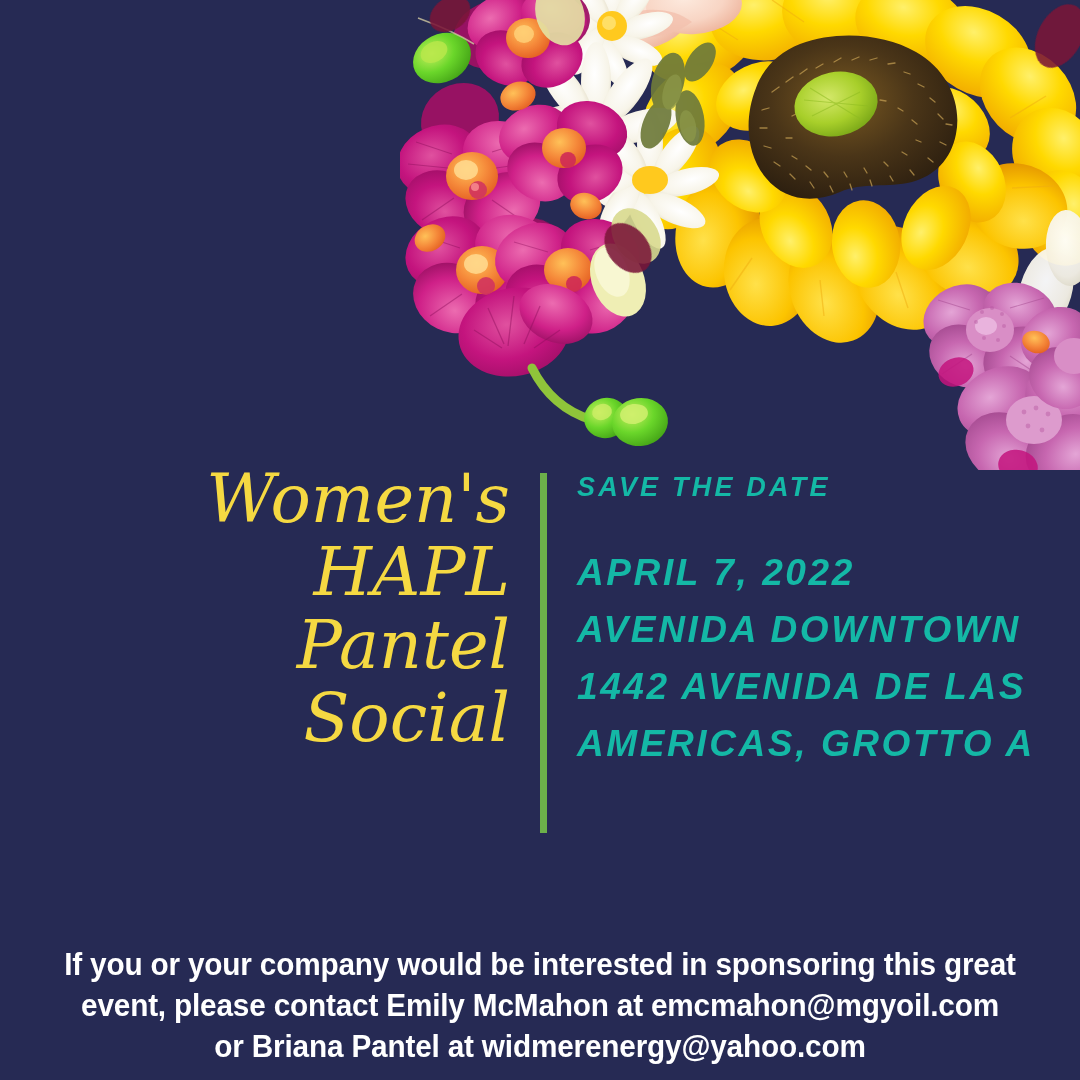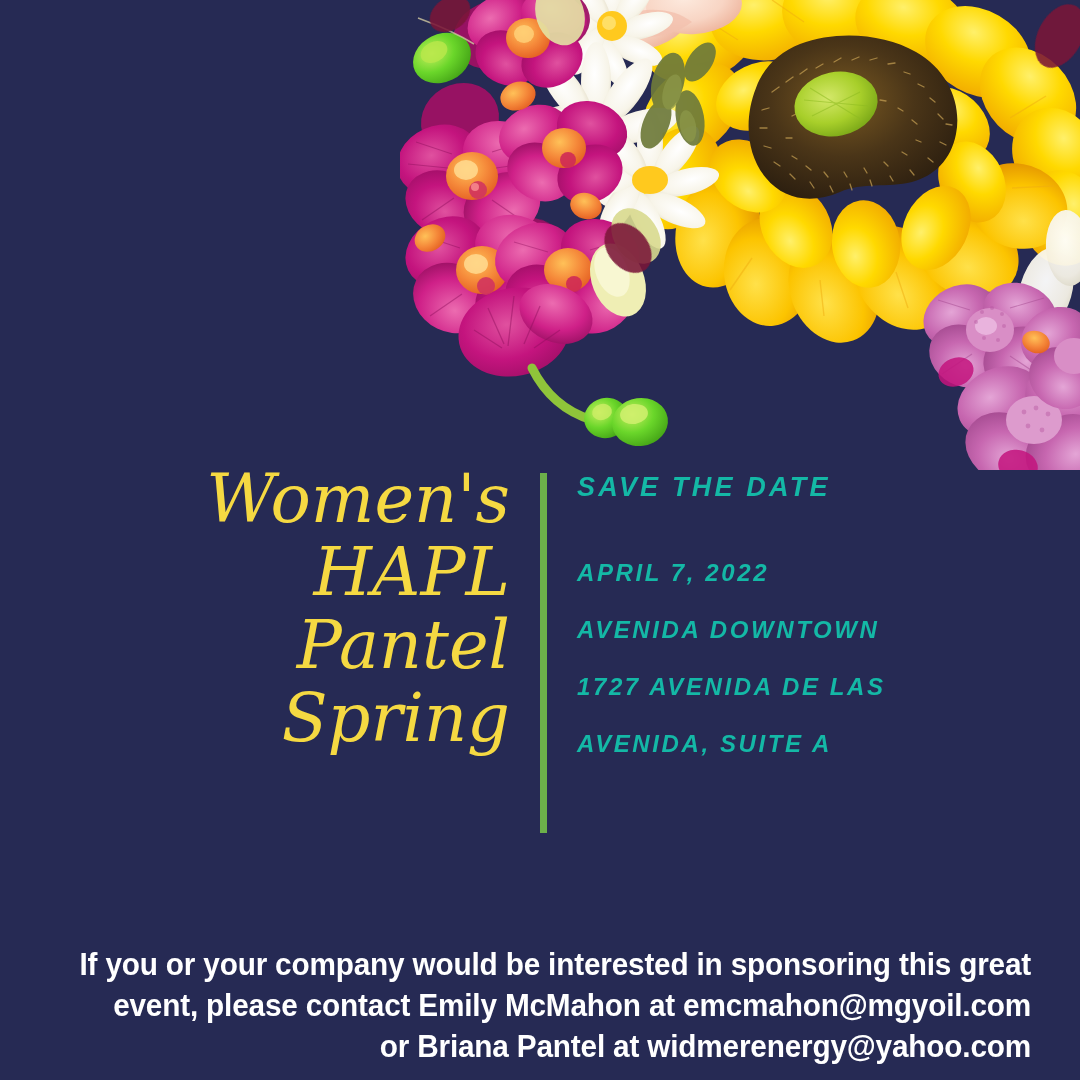--- a/index.html
+++ b/index.html
@@ -80,34 +80,34 @@
     color: #14b8a6;
     white-space: nowrap;
   }
   .detail-heading {
     font-size: 27px;
     letter-spacing: 3.2px;
     line-height: 34px;
     margin-bottom: 52px;
   }
   .detail-item {
-    font-size: 24px;
+    font-size: 37px;
     letter-spacing: 2.6px;
     line-height: 34px;
     margin-bottom: 23px;
   }
   .detail-item.last { margin-bottom: 0; }
 
   
   #sponsor-block {
     position: absolute;
     left: 0;
     right: 0;
     top: 944px;
-    text-align: right;
+    text-align: center;
     padding: 0 12px;
   }
   .sponsor-line {
     font-family: "Liberation Sans Narrow", "Liberation Sans", sans-serif;
     font-weight: bold;
     font-size: 32px;
     line-height: 41px;
     color: #ffffff;
     letter-spacing: -0.2px;
     transform: scaleX(0.93);
@@ -551,31 +551,31 @@
       </g>
 
       <rect x="0" y="0" width="680" height="470" fill="none"></rect>
     </svg>
   </div>
 
   <div id="title-block">
     <div class="title-line">Women's</div>
     <div class="title-line">HAPL</div>
     <div class="title-line">Pantel</div>
-    <div class="title-line">Spring</div>
+    <div class="title-line">Social</div>
   </div>
 
   <div id="divider"></div>
 
   <div id="details-block">
     <div class="detail-line detail-heading">SAVE THE DATE</div>
     <div class="detail-line detail-item">APRIL 7, 2022</div>
     <div class="detail-line detail-item">AVENIDA DOWNTOWN</div>
-    <div class="detail-line detail-item">1727 AVENIDA DE LAS</div>
-    <div class="detail-line detail-item last">AVENIDA, SUITE A</div>
+    <div class="detail-line detail-item">1442 AVENIDA DE LAS</div>
+    <div class="detail-line detail-item last">AMERICAS, GROTTO A</div>
   </div>
 
   <div id="sponsor-block">
     <div class="sponsor-line">If you or your company would be interested in sponsoring this great</div>
     <div class="sponsor-line">event, please contact Emily McMahon at emcmahon@mgyoil.com</div>
     <div class="sponsor-line">or Briana Pantel at widmerenergy@yahoo.com</div>
   </div>
 
 </div>
 

